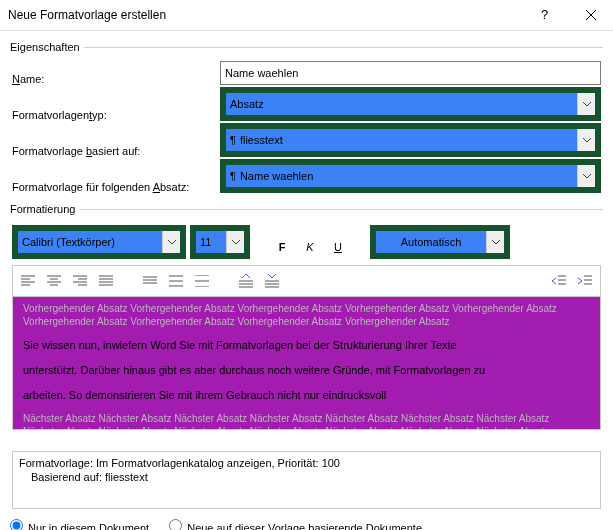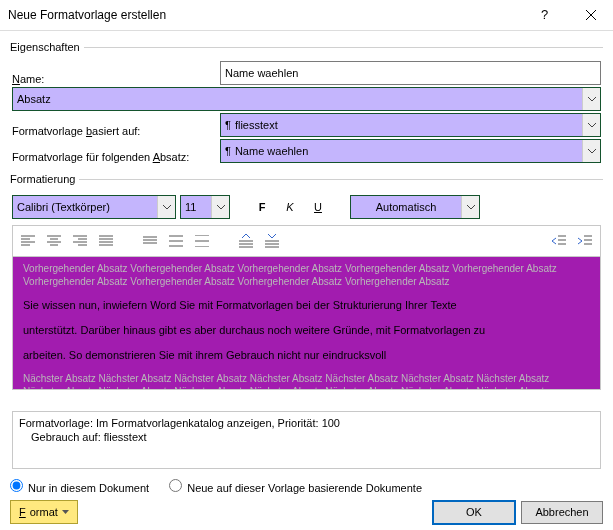--- a/index.html
+++ b/index.html
@@ -6,21 +6,21 @@
   .titlebar{display:flex;align-items:center;height:30px;background:#fff;border-bottom:1px solid #ddd}
   .titlebar .title{flex:1;padding-left:8px;font-size:12px}
   .titlebar .tbtn{width:45px;height:30px;display:flex;align-items:center;justify-content:center}
   .dlg{padding:6px 10px 10px 10px;width:593px}
   fieldset{border:1px solid #d0d0d0;border-left:none;border-right:none;border-bottom:none;margin:4px 0 6px 0;padding:6px 2px 2px 2px;position:relative}
   fieldset legend{padding:0 4px 0 0;margin-left:-2px;color:#000}
   .row{display:flex;align-items:flex-end;margin:2px 0}
   .row label{width:208px}
   .row label u{text-decoration:underline}
   .tin{flex:1;height:20px;border:1px solid #7a7a7a;padding:1px 4px;font:inherit;background:#fff}
-  .combo{flex:1;display:flex;height:22px;border:1px solid #14532d;background:#c4b5fd;align-items:center}
+  .combo{flex:1;display:flex;height:22px;border:6px solid #14532d;background:#3b82f6;align-items:center}
   .combo .val{flex:1;padding:0 4px;display:flex;align-items:center;gap:4px}
   .combo .dd{width:17px;height:100%;border-left:1px solid #ccc;background:#efefef;display:flex;align-items:center;justify-content:center}
   .dd svg{display:block}
   .fmtbar{display:flex;align-items:flex-end;gap:4px;margin:4px 0 6px 0}
   .fmtbar .sep{width:12px}
   .ibtn{width:22px;height:22px;border:1px solid transparent;display:flex;align-items:center;justify-content:center;background:#fff}
   .parabar{display:flex;align-items:center;border:1px solid #c8c8c8;border-bottom:none;padding:3px;gap:2px}
   .grp{display:flex;gap:2px;margin-right:18px}
   .preview{border:1px solid #c8c8c8;background:#a21caf;padding:6px 10px;height:120px;overflow:hidden;line-height:1.25}
   .ghost{color:#b8b8b8;font-size:10px}
@@ -55,20 +55,21 @@
 
 <div class="dlg">
 
 <fieldset>
   <legend>Eigenschaften</legend>
   <div class="row">
     <label><u>N</u>ame:</label>
     <input class="tin" value="Name waehlen" style="">
   </div>
   <div class="row">
+    <label>Formatvorlagen<u>t</u>yp:</label>
     <div class="combo">
       <div class="val">Absatz</div>
       <div class="dd">
             <svg width="8" height="5">
               <polyline points="0,0 4,4 8,0" fill="none" stroke="#444"></polyline>
             </svg>
           </div>
     </div>
   </div>
   <div class="row">
@@ -241,21 +242,21 @@
   <div class="preview">
     <div class="ghost">Vorhergehender Absatz Vorhergehender Absatz Vorhergehender Absatz Vorhergehender Absatz Vorhergehender Absatz Vorhergehender Absatz Vorhergehender Absatz Vorhergehender Absatz Vorhergehender Absatz</div>
     <div class="realtxt">Sie wissen nun, inwiefern Word Sie mit Formatvorlagen bei der Strukturierung Ihrer Texte</div>
     <div class="realtxt">unterstützt. Darüber hinaus gibt es aber durchaus noch weitere Gründe, mit Formatvorlagen zu</div>
     <div class="realtxt">arbeiten. So demonstrieren Sie mit ihrem Gebrauch nicht nur eindrucksvoll</div>
     <div class="ghost">Nächster Absatz Nächster Absatz Nächster Absatz Nächster Absatz Nächster Absatz Nächster Absatz Nächster Absatz Nächster Absatz Nächster Absatz Nächster Absatz Nächster Absatz Nächster Absatz Nächster Absatz Nächster Absatz Nächster Absatz Nächster Absatz Nächster Absatz Nächster Absatz Nächster Absatz Nächster Absatz Nächster Absatz Nächster Absatz Nächster Absatz Nächster Absatz Nächster Absatz</div>
   </div>
 
   <div class="summary">
     <div>Formatvorlage: Im Formatvorlagenkatalog anzeigen, Priorität: 100</div>
-    <div style="padding-left:12px">Gebrauch auf: fliesstext</div>
+    <div style="padding-left:12px">Basierend auf: fliesstext</div>
   </div>
 </fieldset>
 
 <div class="checks">
   <div class="line">
     <label><input type="radio" name="scope" checked="" style=""> <span>Nur in diesem Dokument</span></label>
     <span style="width:8px"></span>
     <label><input type="radio" name="scope" style=""> <span>Neue auf dieser Vorlage basierende Dokumente</span></label>
   </div>
 </div>

